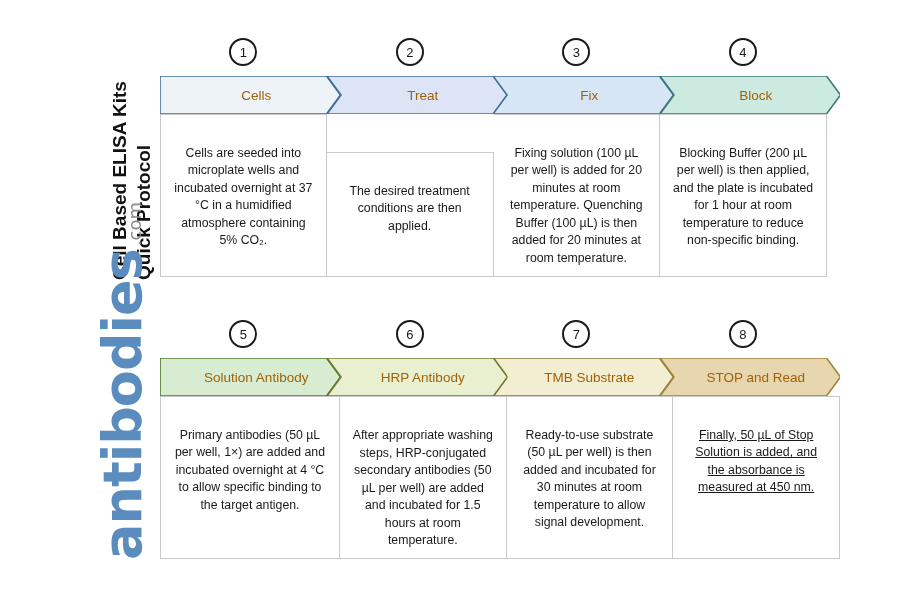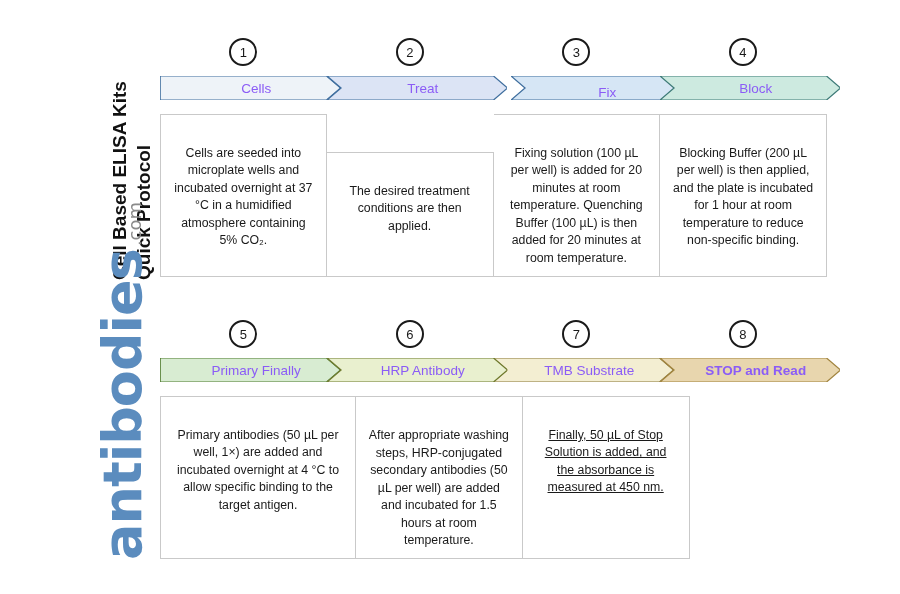--- a/index.html
+++ b/index.html
@@ -101,27 +101,27 @@
   }
 
   .chev-strip {
     position: relative;
     height: 38px;
     margin-top: 6px;
   }
   .chev {
     position: absolute;
     top: 0;
-    height: 24px;
+    height: 38px;
     box-sizing: border-box;
     display: flex;
     align-items: center;
     justify-content: center;
     font-size: 13.5px;
-    color: #8b5cf6;
+    color: #a16207;
     padding-left: 12px;
   }
   .chev span {
     position: relative;
     z-index: 2;
   }
   .chev svg {
     position: absolute;
     left: 0;
     top: 0;
@@ -181,21 +181,21 @@
           <polygon points="0,0 0,38 166.5,38 180.5,19 166.5,0" fill="#eef3f8" stroke="#3f6e9e" stroke-width="1.6" stroke-linejoin="miter"></polygon>
         </svg>
         <span>Cells</span>
       </div>
       <div class="chev" style="left: 166.5px; width: 180.5px;">
         <svg viewBox="0 0 180.5 38" preserveAspectRatio="none">
           <polygon points="0,0 14,19 0,38 166.5,38 180.5,19 166.5,0" fill="#dce4f5" stroke="#3f6e9e" stroke-width="1.6" stroke-linejoin="miter"></polygon>
         </svg>
         <span>Treat</span>
       </div>
-      <div class="chev" style="left: 351px; width: 180.5px; align-items: flex-end;">
+      <div class="chev" style="left: 333px; width: 180.5px;">
         <svg viewBox="0 0 180.5 38" preserveAspectRatio="none">
           <polygon points="0,0 14,19 0,38 166.5,38 180.5,19 166.5,0" fill="#d6e6f5" stroke="#3f6e9e" stroke-width="1.6" stroke-linejoin="miter"></polygon>
         </svg>
         <span>Fix</span>
       </div>
       <div class="chev" style="left: 499.5px; width: 180.5px;">
         <svg viewBox="0 0 180.5 38" preserveAspectRatio="none">
           <polygon points="0,0 14,19 0,38 166.5,38 180.5,19 166.5,0" fill="#cdeae0" stroke="#3d7a77" stroke-width="1.6" stroke-linejoin="miter"></polygon>
         </svg>
         <span>Block</span>
@@ -221,45 +221,48 @@
       <div class="num-circle" style="left: 69.25px;">5</div>
       <div class="num-circle" style="left: 235.75px;">6</div>
       <div class="num-circle" style="left: 402.25px;">7</div>
       <div class="num-circle" style="left: 568.75px;">8</div>
     </div>
     <div class="chev-strip">
       <div class="chev" style="left: 0px; width: 180.5px;">
         <svg viewBox="0 0 180.5 38" preserveAspectRatio="none">
           <polygon points="0,0 0,38 166.5,38 180.5,19 166.5,0" fill="#d8ecd2" stroke="#4f7a2e" stroke-width="1.6" stroke-linejoin="miter"></polygon>
         </svg>
-        <span>Primary Finally</span>
+        <span>Solution Antibody</span>
       </div>
       <div class="chev" style="left: 333px; width: 180.5px;">
         <svg viewBox="0 0 180.5 38" preserveAspectRatio="none">
           <polygon points="0,0 14,19 0,38 166.5,38 180.5,19 166.5,0" fill="#f3eed2" stroke="#8a7636" stroke-width="1.6" stroke-linejoin="miter"></polygon>
         </svg>
         <span>TMB Substrate</span>
       </div>
       <div class="chev" style="left: 166.5px; width: 180.5px;">
         <svg viewBox="0 0 180.5 38" preserveAspectRatio="none">
           <polygon points="0,0 14,19 0,38 166.5,38 180.5,19 166.5,0" fill="#e9f0cf" stroke="#6f7a2e" stroke-width="1.6" stroke-linejoin="miter"></polygon>
         </svg>
         <span>HRP Antibody</span>
       </div>
-      <div class="chev" style="left: 499.5px; width: 180.5px; font-weight: bold;">
+      <div class="chev" style="left: 499.5px; width: 180.5px;">
         <svg viewBox="0 0 180.5 38" preserveAspectRatio="none">
           <polygon points="0,0 14,19 0,38 166.5,38 180.5,19 166.5,0" fill="#e8d6ae" stroke="#a1843f" stroke-width="1.6" stroke-linejoin="miter"></polygon>
         </svg>
         <span>STOP and Read</span>
       </div>
     </div>
     <div class="body-strip">
-      <div class="body-cell first" style="width: 196px;">
+      <div class="body-cell first" style="width: 180px;">
         <p>Primary antibodies (50 µL per well, 1×) are added and incubated overnight at 4 °C to allow specific binding to the target antigen.</p>
       </div>
       <div class="body-cell" style="width: 166.75px; align-items: center;">
         <p>After appropriate washing steps, HRP-conjugated secondary antibodies (50 µL per well) are added and incubated for 1.5 hours at room temperature.</p>
       </div>
+      <div class="body-cell" style="width: 166.75px;">
+        <p>Ready-to-use substrate (50 µL per well) is then added and incubated for 30 minutes at room temperature to allow signal development.</p>
+      </div>
       <div class="body-cell" style="width: 166.75px; text-decoration: underline;">
         <p>Finally, 50 µL of Stop Solution is added, and the absorbance is measured at 450 nm.</p>
       </div>
     </div>
   </div>
 
 </body></html>

